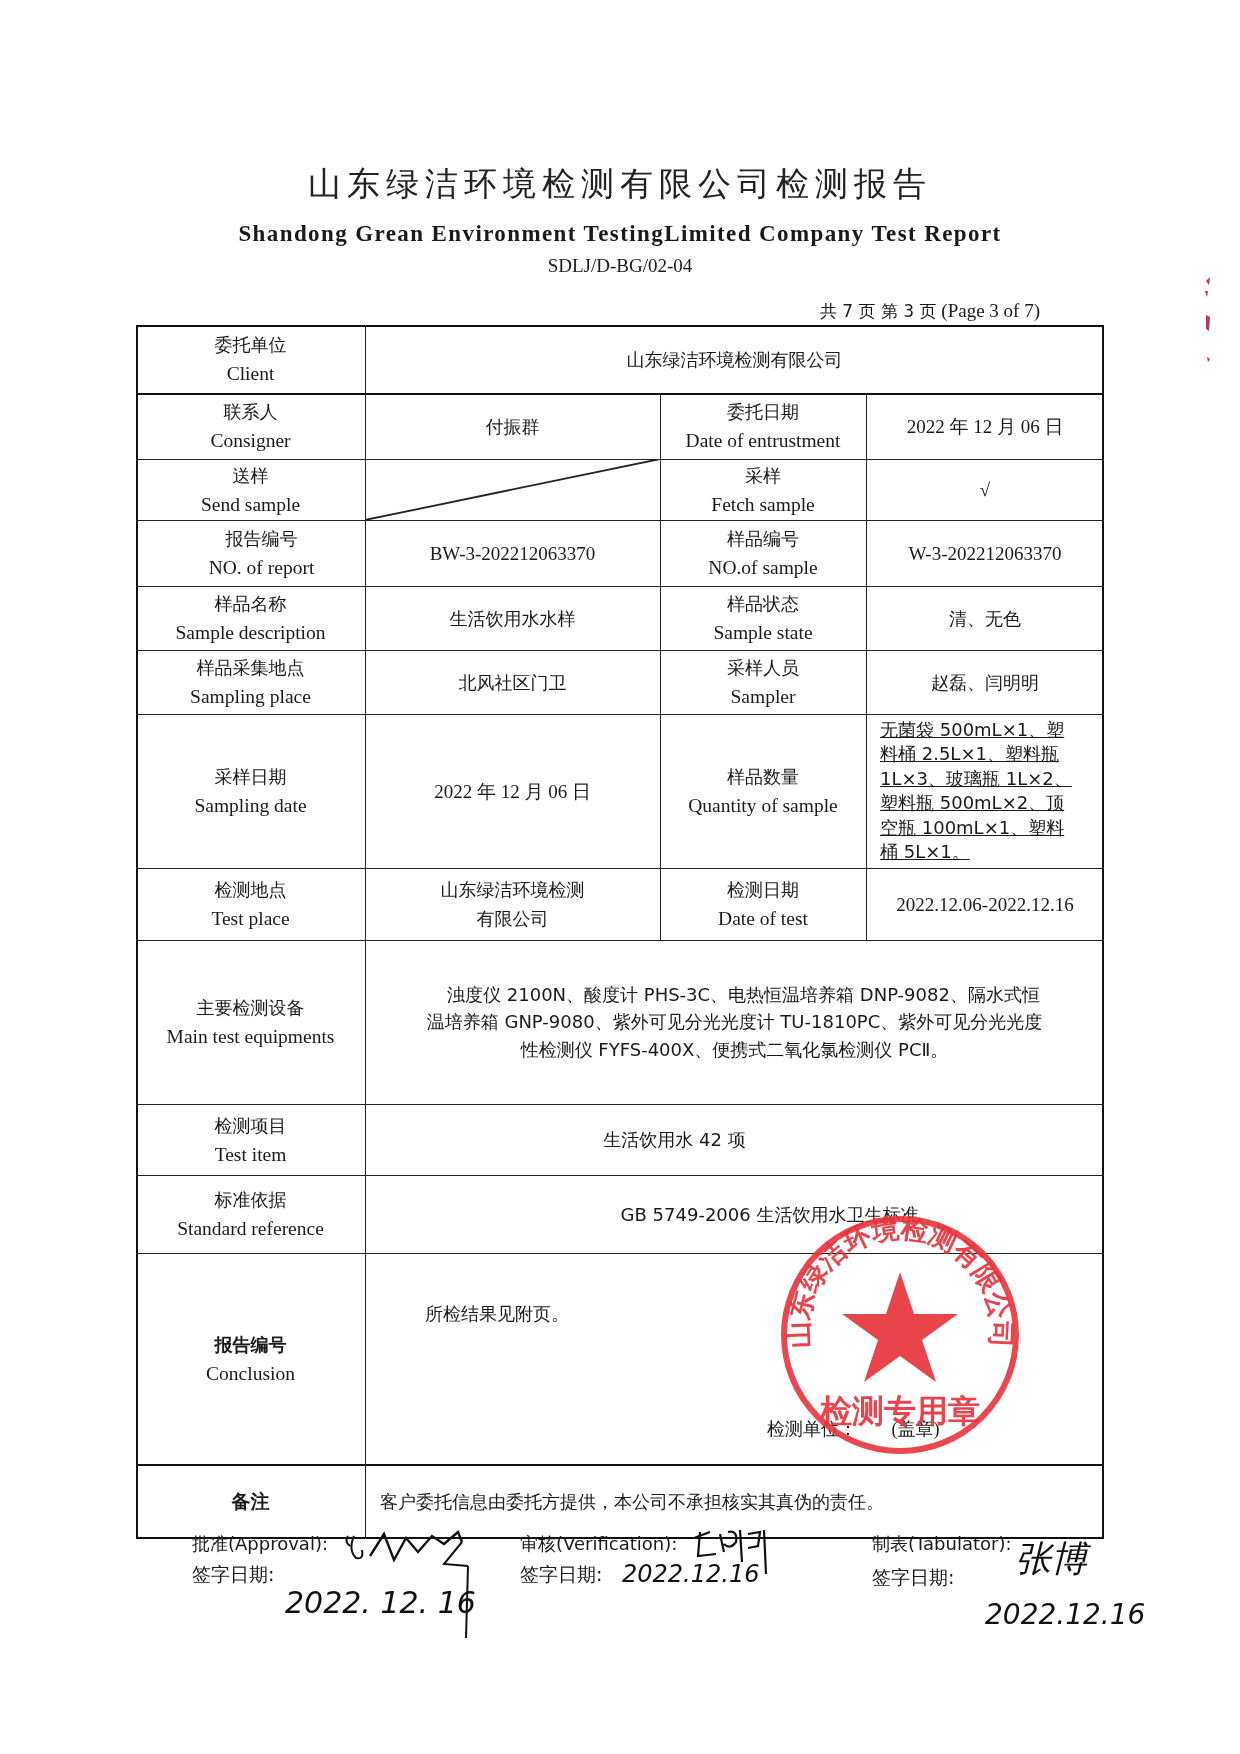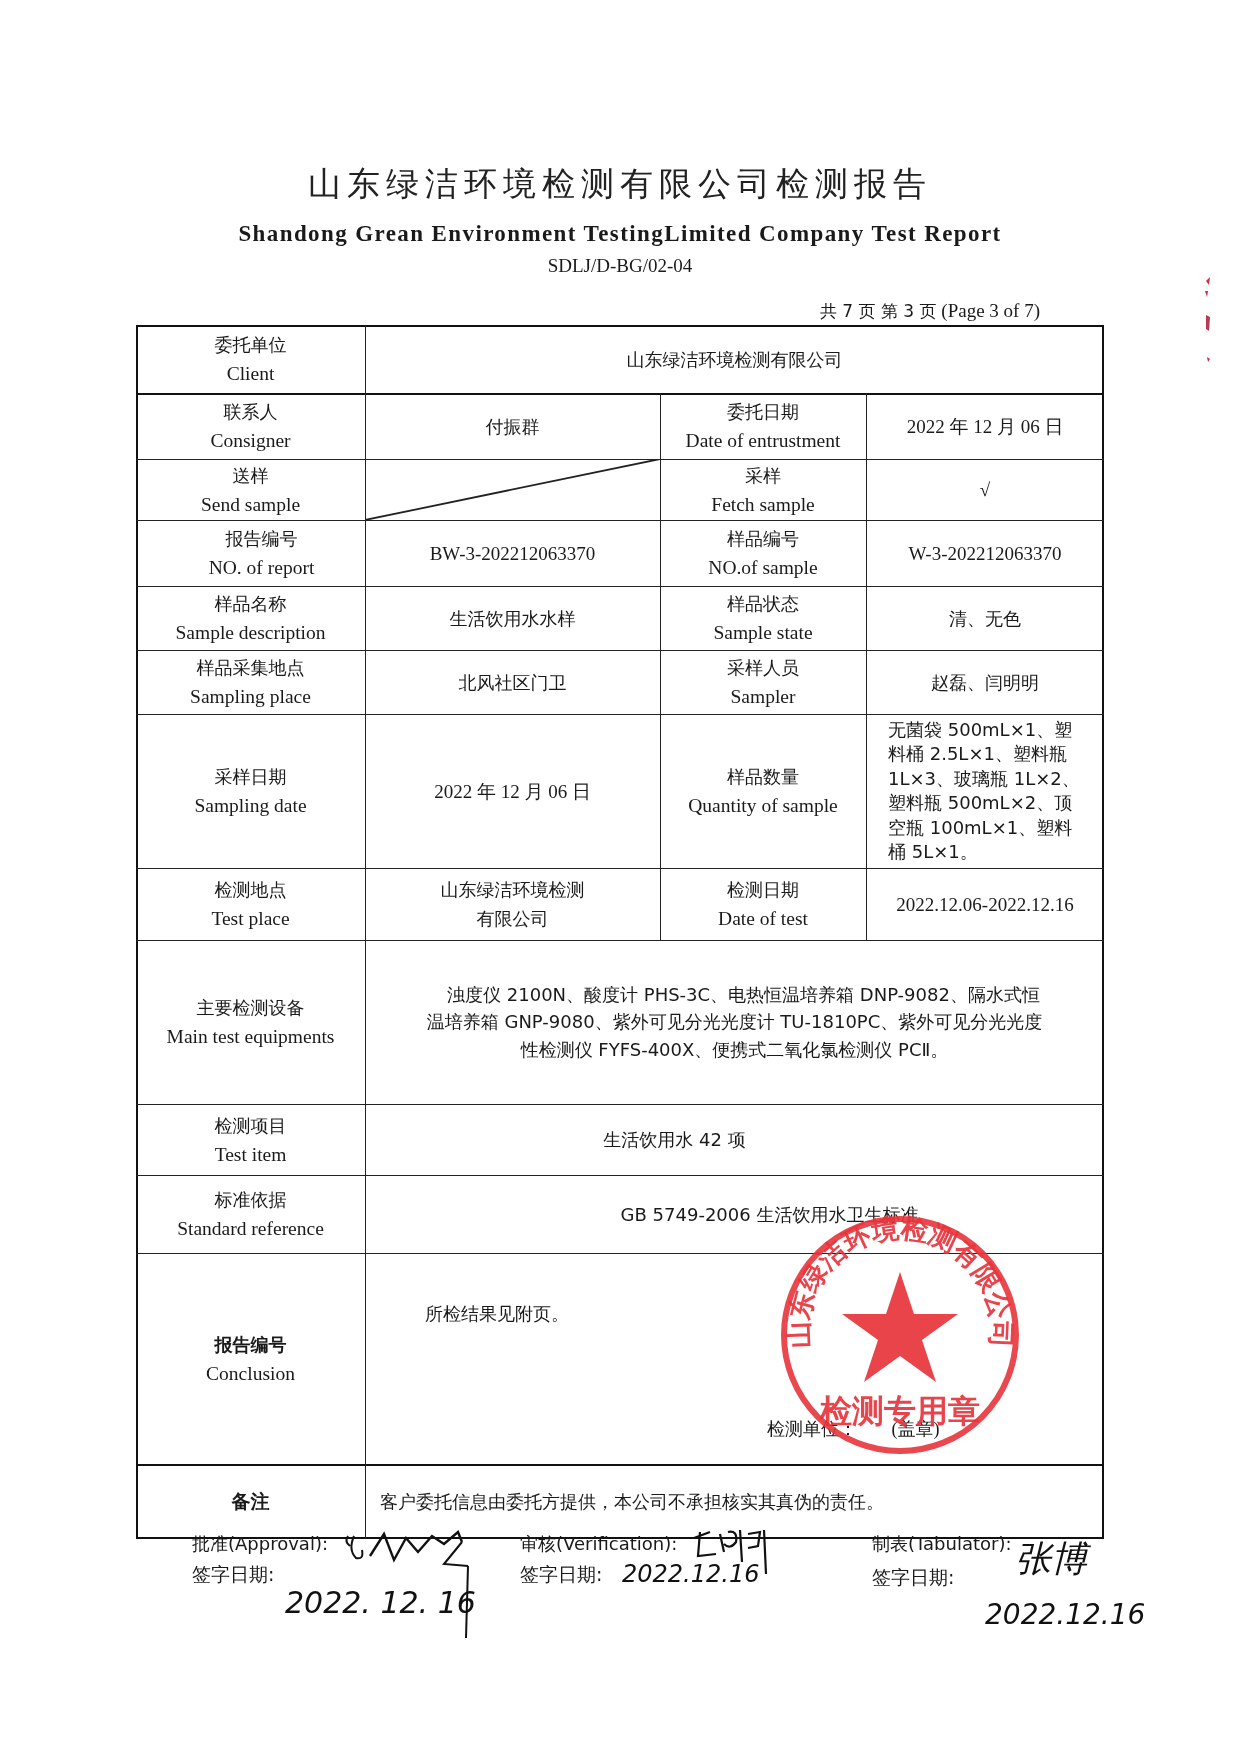--- a/index.html
+++ b/index.html
@@ -19,21 +19,21 @@
   .hline.thick { border-top:2.5px solid #111; }
   .vline { position:absolute; width:0; border-left:1.6px solid #222; }
 
   .cell { position:absolute; display:flex; flex-direction:column; align-items:center; justify-content:center;
           text-align:center; font-size:19px; line-height:29px; box-sizing:border-box; }
   .cn { font-family:"DejaVu Sans",sans-serif; font-size:18px; }
   .en { font-family:"Liberation Serif",serif; font-size:19.5px; }
   .val { font-size:19px; }
   .left-text { align-items:flex-start; text-align:left; }
   .equip { padding:0 14px 0 14px; text-align:center; line-height:27.5px; font-size:18.5px; }
-  .qty { align-items:flex-start; text-align:left; padding-left:22px; line-height:24.5px; font-size:18px; }
+  .qty { align-items:flex-start; text-align:left; padding-left:14px; line-height:24.5px; font-size:18px;text-decoration:underline; }
 
   .diag { position:absolute; left:365px; top:459px; width:295px; height:61px; }
 
   .stamp { left:775px; top:1210px; width:250px; height:250px; }
   .sig-label { font-size:19px; }
   .hand { font-family:"DejaVu Sans",sans-serif; font-style:italic; color:#111; }
   .margin-marks { left:1198px; top:275px; width:20px; height:95px; }
 </style>
 </head>
 <body>

